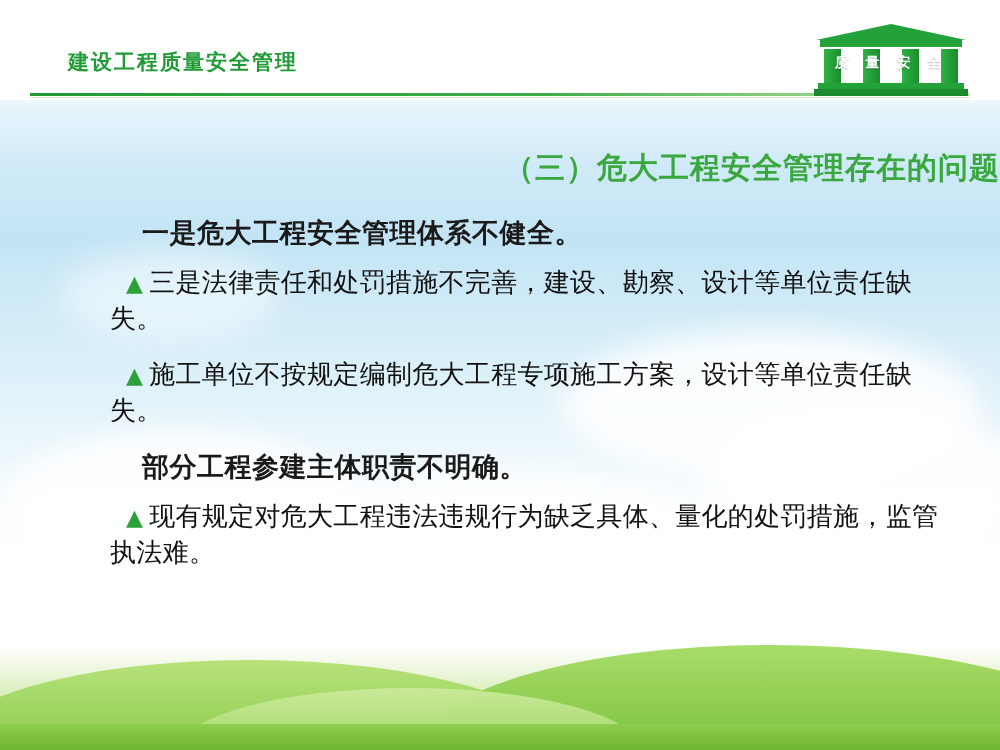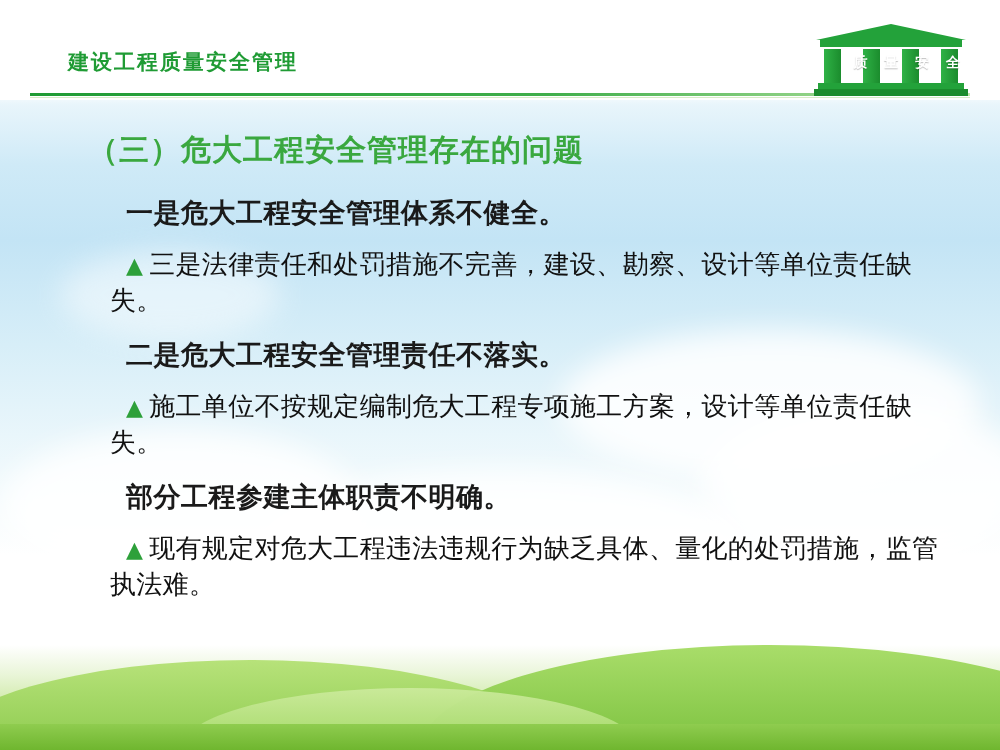--- a/index.html
+++ b/index.html
@@ -160,58 +160,59 @@
   .logo .base2 {
     position: absolute;
     left: -2px; top: 65px;
     width: 154px; height: 7px;
     background: #1b8c2d;
   }
   .logo-text {
     position: absolute;
     left: 0; top: 30px;
     width: 150px;
-    text-align: right;
+    text-align: center;
     font-family: "DejaVu Sans", sans-serif;
     font-size: 14px;
     font-weight: bold;
     color: #ffffff;
     letter-spacing: 6px;
     text-shadow: 0 1px 1px rgba(0,0,0,.25);
     z-index: 3;
   }
 
   
   .content {
     position: absolute;
     left: 0;
     top: 108px;
     width: 1000px;
   }
   .slide-title {
-    margin: 22px 0 0 88px;
+    margin: 40px 0 0 88px;
     font-family: "DejaVu Sans", sans-serif;
     font-size: 30px;
     font-weight: bold;
     color: #3aa83f;
     letter-spacing: 1px;
     white-space: nowrap;
+    text-align: right;
   }
 
   .body-block {
     margin: 26px 0 0 0;
     padding: 0 54px 0 110px;
   }
   .lead {
-    font-family: Liberation Mono, monospace;
+    font-family: Liberation Serif, serif;
     font-size: 27px;
     font-weight: bold;
     color: #1a1a1a;
     line-height: 1.34;
-    margin: 0 0 14px 16px;
+    margin: 0 0 14px 32px;
     letter-spacing: .5px;
   }
   .sub {
     font-family: "DejaVu Serif", serif;
     font-size: 26px;
     color: #111111;
     line-height: 1.38;
     margin: 0 0 20px 0;
     letter-spacing: .3px;
   }
@@ -258,21 +259,20 @@
 
     <div class="slide-title">（三）危大工程安全管理存在的问题</div>
 
     <div class="body-block">
 
       <p class="lead">一是危大工程安全管理体系不健全。</p>
       <p class="sub">
         <span class="tri">▲</span><span>三是法律责任和处罚措施不完善，建设、勘察、设计等单位责任缺失。</span>
       </p>
 
-      <p class="lead">二是危大工程安全管理责任不落实。</p>
       <p class="sub">
         <span class="tri">▲</span><span>施工单位不按规定编制危大工程专项施工方案，设计等单位责任缺失。</span>
       </p>
 
       <p class="lead">部分工程参建主体职责不明确。</p>
       <p class="sub tight">
         <span class="tri">▲</span><span>现有规定对危大工程违法违规行为缺乏具体、量化的处罚措施，监管执法难。</span>
       </p>
 
     </div>

